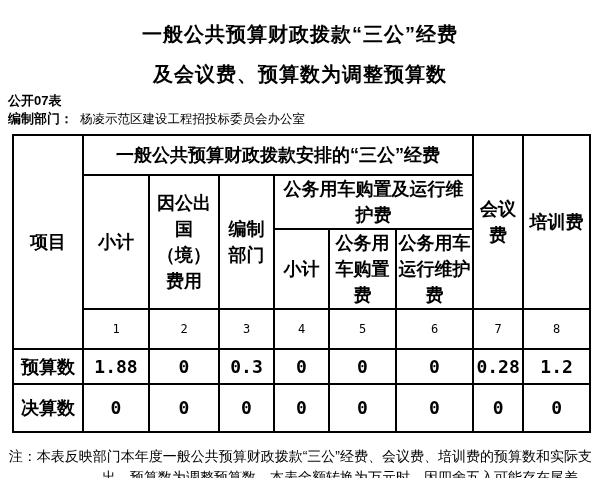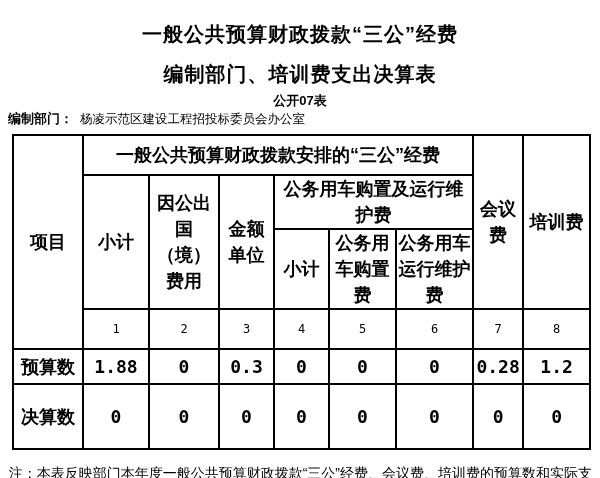--- a/index.html
+++ b/index.html
@@ -23,21 +23,21 @@
   .title2 {
     margin-top: 16px;
     text-align: center;
     font-size: 20px;
     line-height: 24px;
     font-weight: bold;
     letter-spacing: 1px;
   }
   .pubcode {
     margin-top: 7px;
-    text-align: center;
+    text-align: left;
     font-size: 13px;
     line-height: 15px;
     font-weight: bold;
   }
   .meta {
     margin-top: 2px;
     display: flex;
     justify-content: space-between;
     align-items: baseline;
     font-size: 13px;
@@ -62,21 +62,21 @@
     font-weight: bold;
     line-height: 1.45;
     padding: 0 1px;
     overflow: hidden;
   }
   tr.r1 { height: 40px; }
   tr.r2 { height: 44px; }
   tr.r3 { height: 58px; }
   tr.r4 { height: 40px; }
   tr.r5 { height: 35px; }
-  tr.r6 { height: 65px; }
+  tr.r6 { height: 48px; }
 
   tr.r4 td {
     font-family: "DejaVu Sans Mono", monospace;
     font-weight: normal;
     font-size: 12px;
   }
   td.val {
     font-family: "DejaVu Sans Mono", monospace;
     font-weight: bold;
     font-size: 13px;
@@ -91,21 +91,21 @@
     line-height: 21px;
     text-align: right;
   }
 </style>
 </head>
 <body>
 
 <div class="page">
 
   <div class="title1">一般公共预算财政拨款“三公”经费</div>
-  <div class="title2">编制部门、培训费支出决算表</div>
+  <div class="title2">及会议费、预算数为调整预算数</div>
 
   <div class="pubcode">公开07表</div>
 
   <div class="meta">
     <div>
       <span class="label">编制部门：</span><span class="value">杨凌示范区建设工程招投标委员会办公室</span>
     </div>
   </div>
 
   <table class="budget">
@@ -123,21 +123,21 @@
     <tbody>
         <tr class="r1">
       <td rowspan="4">项目</td>
       <td colspan="6">一般公共预算财政拨款安排的“三公”经费</td>
       <td rowspan="3">会议费</td>
       <td rowspan="3">培训费</td>
     </tr>
     <tr class="r2">
       <td rowspan="2">小计</td>
       <td rowspan="2">因公出国（境）费用</td>
-      <td rowspan="2">金额单位</td>
+      <td rowspan="2">编制部门</td>
       <td colspan="3">公务用车购置及运行维护费</td>
     </tr>
     <tr class="r3">
       <td>小计</td>
       <td>公务用车购置费</td>
       <td>公务用车运行维护费</td>
     </tr>
     <tr class="r4">
       <td>1</td>
       <td>2</td>

